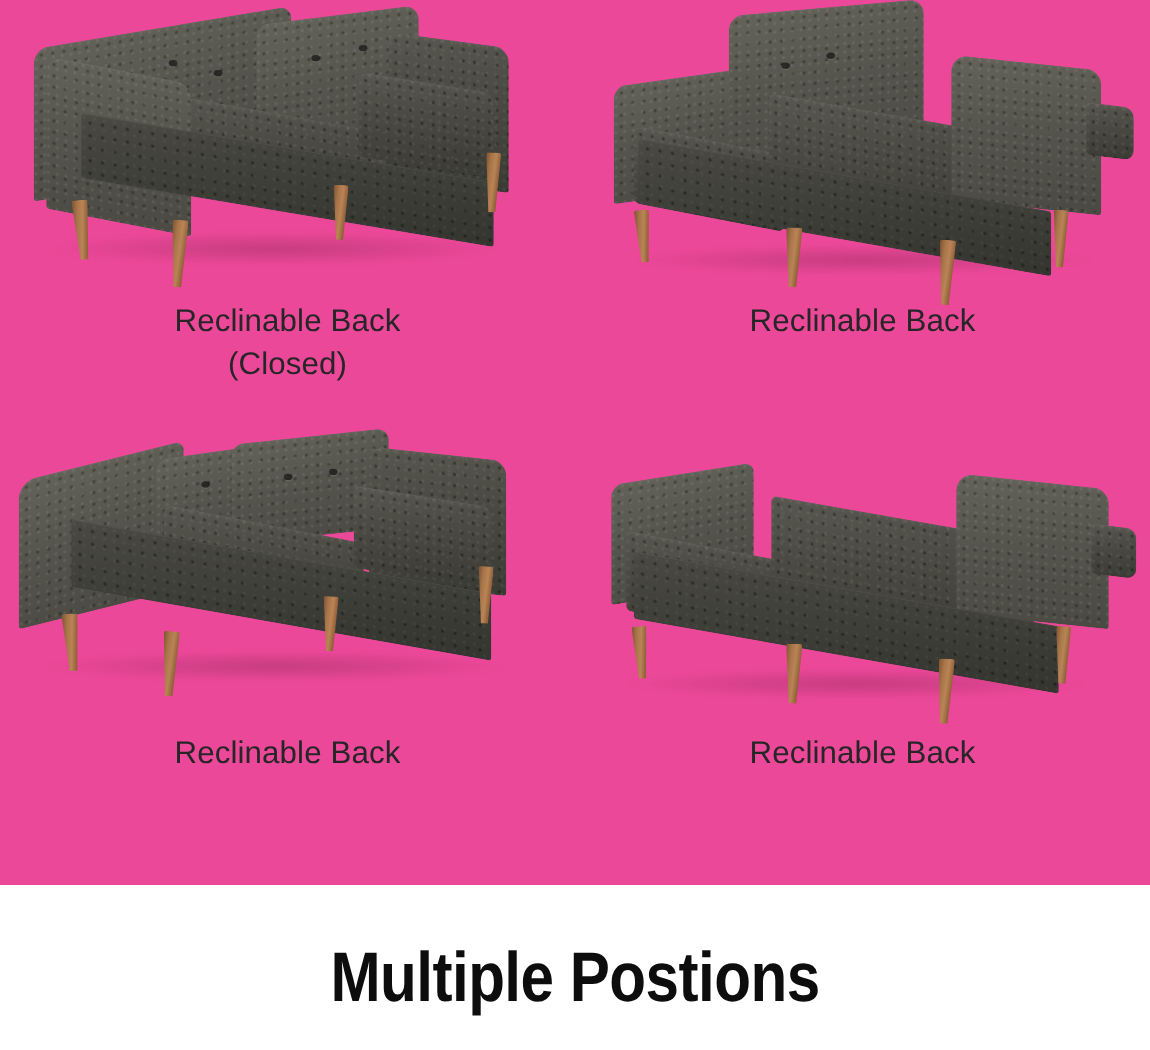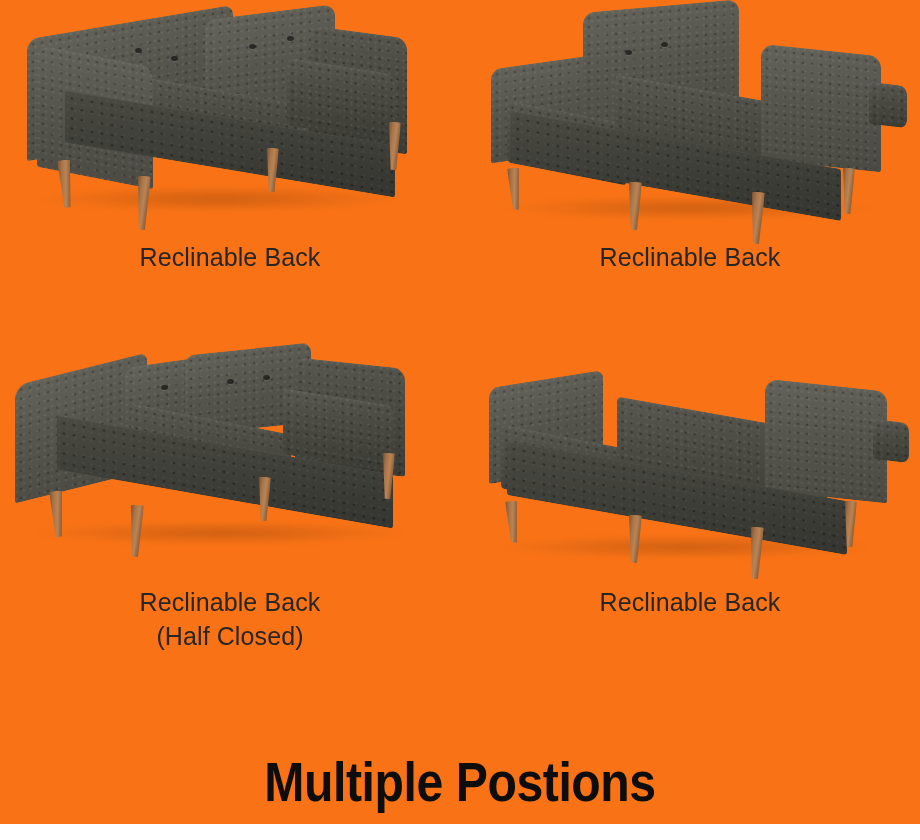--- a/index.html
+++ b/index.html
@@ -6,22 +6,22 @@
   * { margin:0; padding:0; box-sizing:border-box; }
   html, body {
     width:920px; height:840px;
     background:#ffffff;
     font-family:"Liberation Sans", sans-serif;
     overflow:hidden;
   }
 
   #page {
     position:relative;
-    width:920px; height:824px;
-    background:#f97316;
+    width:920px; height:708px;
+    background:#ec4899;
   }
 
   
   .grid {
     position:absolute;
     left:0; top:0;
     width:920px; height:690px;
     display:grid;
     grid-template-columns:460px 460px;
     grid-template-rows:345px 345px;
@@ -158,20 +158,21 @@
                     transform:skewY(9.5deg); border-radius:3px;"></div>
 
         <div class="leg" style="left:52px; top:160px; width:13px; height:48px; transform:rotate(-5deg); clip-path:polygon(0 0,100% 0,72% 100%,26% 100%);"></div>
         <div class="leg" style="left:133px; top:176px; width:13px; height:54px; transform:rotate(3deg); clip-path:polygon(0 0,100% 0,74% 100%,28% 100%);"></div>
         <div class="leg" style="left:262px; top:148px; width:12px; height:44px; transform:rotate(2deg); clip-path:polygon(0 0,100% 0,74% 100%,28% 100%);"></div>
         <div class="leg" style="left:384px; top:122px; width:12px; height:48px; transform:rotate(2deg); clip-path:polygon(0 0,100% 0,74% 100%,28% 100%);"></div>
       </div>
 
       <div class="caption">
         <span>Reclinable Back</span>
+        <span class="l2">(Closed)</span>
       </div>
     </div>
 
     <div class="panel">
       <div class="stage">
 
         <div class="shadow" style="left:40px; top:196px; width:370px; height:24px;"></div>
 
         <div class="fab light" style="left:26px; top:62px; width:106px; height:94px;
                     transform:skewY(-8deg); border-radius:10px 8px 3px 3px;"></div>
@@ -236,21 +237,20 @@
                     transform:skewY(10deg); border-radius:3px;"></div>
 
         <div class="leg" style="left:44px; top:146px; width:13px; height:46px; transform:rotate(-4deg); clip-path:polygon(0 0,100% 0,74% 100%,28% 100%);"></div>
         <div class="leg" style="left:126px; top:160px; width:13px; height:52px; transform:rotate(3deg); clip-path:polygon(0 0,100% 0,74% 100%,28% 100%);"></div>
         <div class="leg" style="left:254px; top:132px; width:12px; height:44px; transform:rotate(2deg); clip-path:polygon(0 0,100% 0,74% 100%,28% 100%);"></div>
         <div class="leg" style="left:378px; top:108px; width:12px; height:46px; transform:rotate(2deg); clip-path:polygon(0 0,100% 0,74% 100%,28% 100%);"></div>
       </div>
 
       <div class="caption">
         <span>Reclinable Back</span>
-        <span class="l2">(Half Closed)</span>
       </div>
     </div>
 
     <div class="panel">
       <div class="stage">
 
         <div class="shadow" style="left:36px; top:190px; width:368px; height:24px;"></div>
 
         <div class="fab light" style="left:24px; top:34px; width:114px; height:96px;
                     transform:skewY(-9deg); border-radius:10px 8px 3px 3px;"></div>

